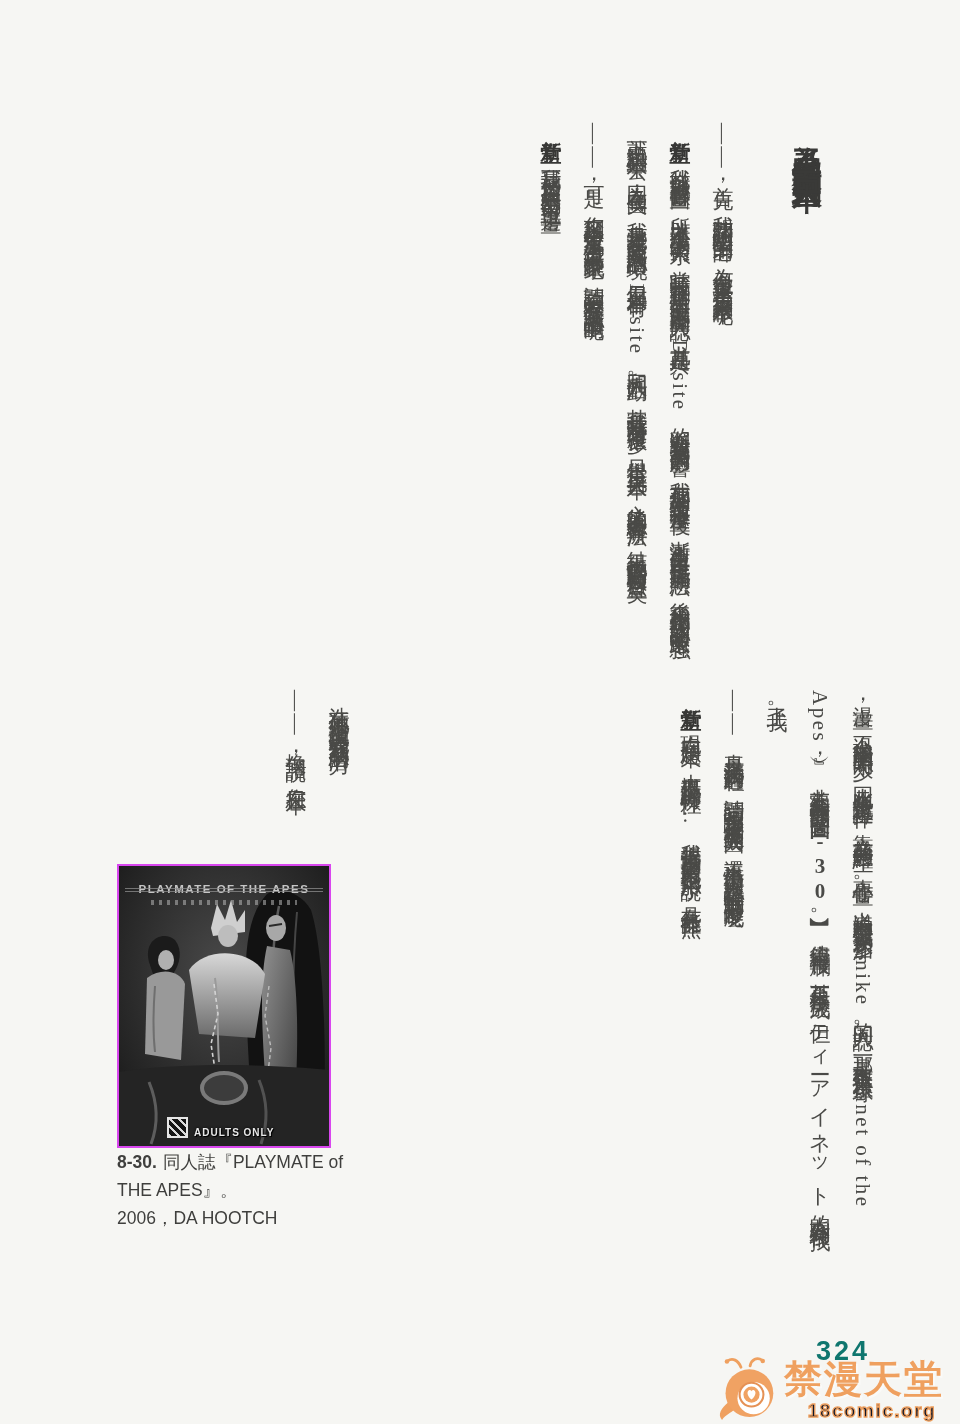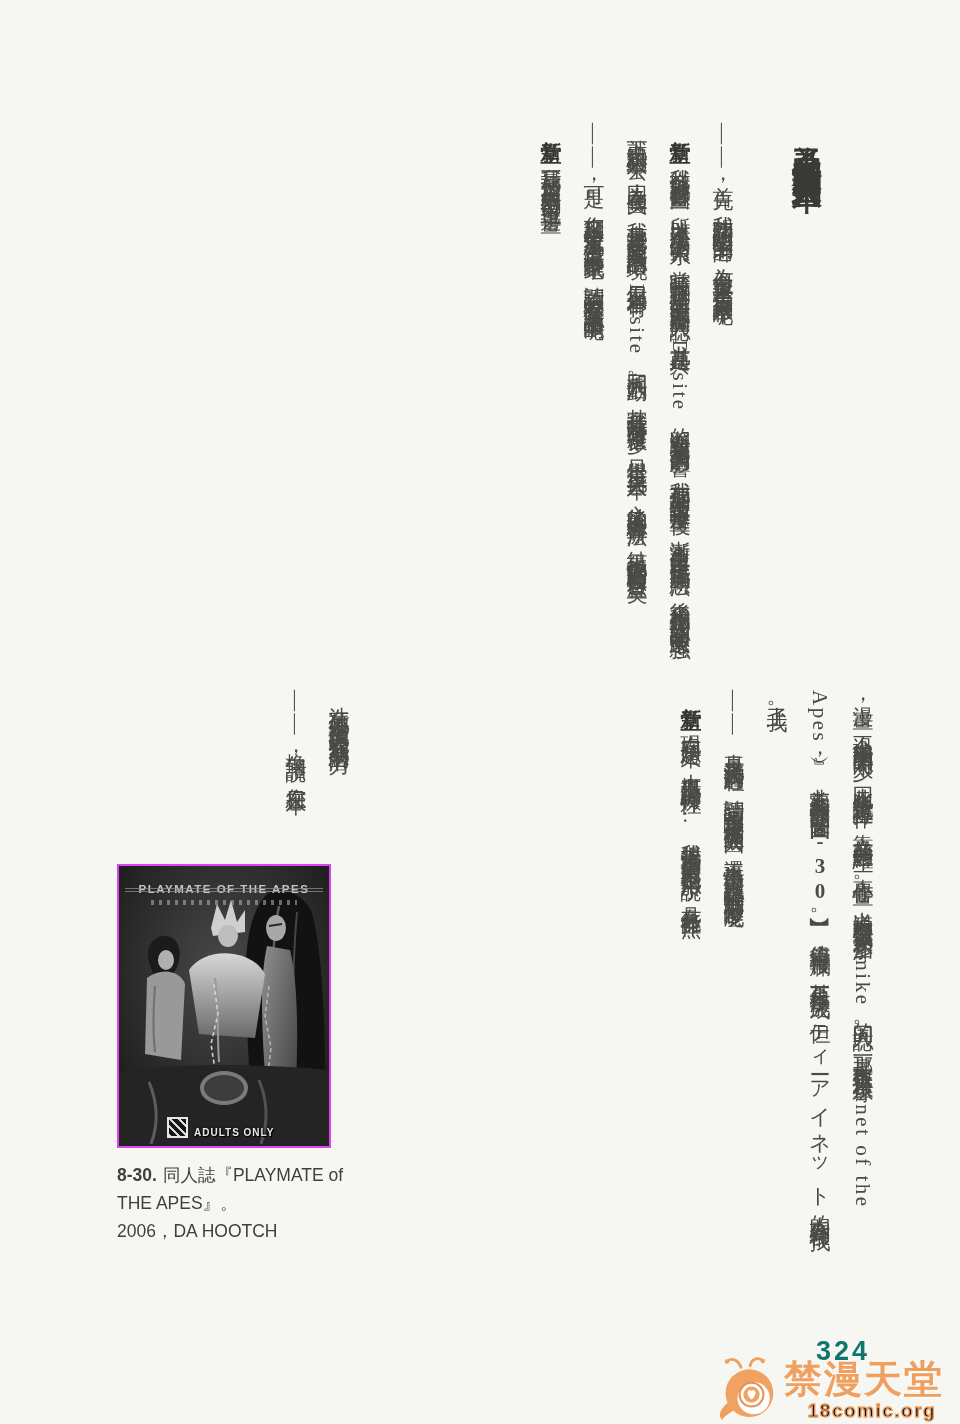--- a/index.html
+++ b/index.html
@@ -31,21 +31,21 @@
   .cover-title::before{top:40%;}
   .cover-title::after{top:68%;}
   .cover-sub{position:relative;z-index:2;height:5px;margin:5px 32px 0;opacity:.55;
              background:repeating-linear-gradient(90deg,#b5b5b5 0 3px,transparent 3px 8px);}
   .cover-badge{position:absolute;left:8px;bottom:8px;z-index:2;display:flex;align-items:flex-end;gap:6px;margin-left:40px;}
   .badge-icon{width:21px;height:21px;box-sizing:border-box;border:2px solid #e6e6e6;background:
       repeating-linear-gradient(45deg,#d9d9d9 0 2px,#161616 2px 6px);}
   .badge-text{font-family:"Liberation Sans",sans-serif;font-size:10px;font-weight:700;
               letter-spacing:1px;color:#e8e8e8;text-shadow:0 0 3px #000,1px 1px 0 #000;}
 
-  .fig-caption{margin-top:13px;width:242px;font-family:"Liberation Sans",sans-serif;
+  .fig-caption{width:242px;font-family:"Liberation Sans",sans-serif;
                font-size:17.5px;line-height:1.6;color:#3f3f3d;}
   .cap-label{font-weight:700;margin-right:6px;}
   .cap-credit{display:block;}
 
   .page-number{position:absolute;left:816px;top:1336px;font-family:"Liberation Sans",sans-serif;
                font-size:27px;font-weight:600;letter-spacing:3px;color:#0f766e;}
 
   
   .watermark{position:absolute;right:16px;bottom:2px;display:flex;align-items:flex-end;gap:0;}
   .mascot{width:72px;height:66px;flex:0 0 auto;}

